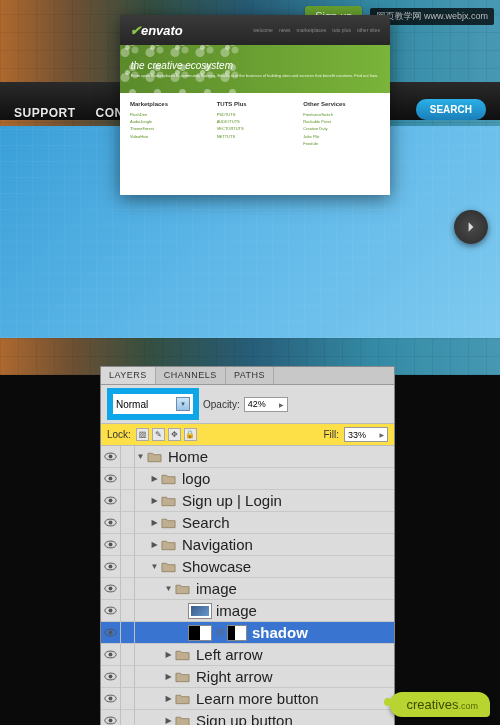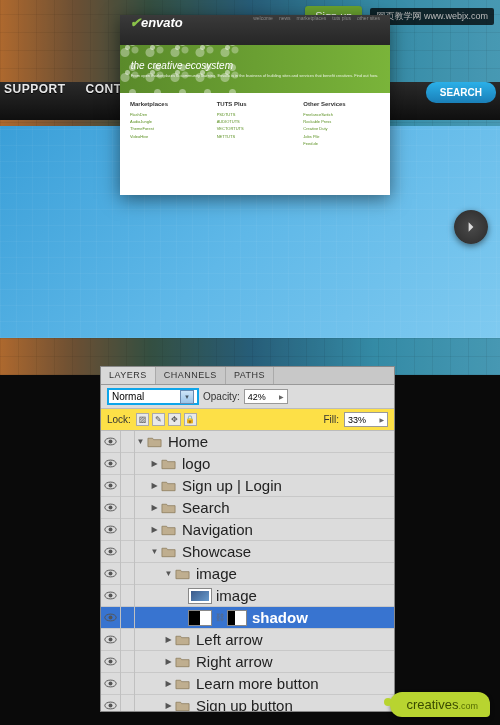--- a/index.html
+++ b/index.html
@@ -3,27 +3,27 @@
 <meta charset="utf-8">
 <style>
 *{box-sizing:border-box;margin:0;padding:0}
 body{width:500px;height:725px;background:#0a0a0a;font-family:Verdana,sans-serif;font-size:10px;overflow:hidden;position:relative}
 .browser-area{height:375px;background:linear-gradient(180deg,#1a1612 0%,#151310 100%);position:relative;overflow:hidden}
 .pixel-bg{position:absolute;inset:0;background:linear-gradient(90deg,#c97834 0%,#7a5a3a 15%,#3a5a4a 30%,#2a6a8a 50%,#3aa0c0 75%,#50b0d0 100%);opacity:.85}
 .pixel-bg::before{content:"";position:absolute;inset:0;background-image:repeating-linear-gradient(0deg,rgba(0,0,0,.1) 0 1px,transparent 1px 18px),repeating-linear-gradient(90deg,rgba(0,0,0,.1) 0 1px,transparent 1px 18px);opacity:.6}
 .top-right{position:absolute;top:6px;right:6px;display:flex;gap:8px;align-items:center;z-index:5}
 .signup-btn{background:#6aa330;color:#fff;padding:4px 10px;border-radius:3px;font-size:11px;box-shadow:0 1px 2px rgba(0,0,0,.4)}
 .cn-badge{background:rgba(0,0,0,.75);color:#bbb;font-size:9px;padding:2px 6px;border-radius:2px}
-.nav-bar{position:absolute;top:82px;left:0;right:0;height:38px;background:linear-gradient(180deg,#2a2a2a,#0f0f0f);display:flex;align-items:flex-start;padding:0 4px;z-index:5}
+.nav-bar{position:absolute;top:82px;left:0;right:0;height:38px;background:linear-gradient(180deg,#2a2a2a,#0f0f0f);display:flex;align-items:flex-end;padding:0 14px;z-index:5}
 .nav-item{color:#e8e8e8;font-family:Arial;font-size:12px;font-weight:bold;letter-spacing:.5px;margin-right:20px;text-shadow:0 1px 0 #000}
 .search-btn{margin-left:auto;background:linear-gradient(180deg,#2bb0e8,#1a7fb8);color:#fff;padding:5px 14px;border-radius:10px;font-size:10px;font-weight:bold}
 .showcase{position:absolute;top:126px;left:0;right:0;height:212px;background:linear-gradient(135deg,#3a9fd8 0%,#5fb8e8 50%,#7fcaf0 100%);z-index:4}
 .showcase::before{content:"";position:absolute;inset:0;background-image:repeating-linear-gradient(0deg,rgba(255,255,255,.04) 0 1px,transparent 1px 16px),repeating-linear-gradient(90deg,rgba(255,255,255,.04) 0 1px,transparent 1px 16px)}
 .preview{position:absolute;top:15px;left:120px;width:270px;height:180px;background:#fff;box-shadow:0 4px 18px rgba(0,0,0,.5);z-index:6}
-.pv-head{height:30px;background:linear-gradient(180deg,#3a3a3a,#262626);display:flex;padding:0 10px;gap:14px}
+.pv-head{height:30px;background:linear-gradient(180deg,#3a3a3a,#262626);display:flex;align-items:center;padding:0 10px;gap:14px}
 .pv-logo{color:#fff;font-size:13px;font-style:italic;font-weight:bold}
 .pv-logo .leaf{color:#8bc34a}
 .pv-nav{display:flex;gap:6px;margin-left:auto}
 .pv-nav span{color:#888;font-size:5px}
 .pv-hero{height:48px;background:linear-gradient(90deg,#5a8a2a,#7ab43a);position:relative;overflow:hidden;display:flex;align-items:center;justify-content:flex-end;padding-right:12px}
 .pv-hero::before{content:"";position:absolute;left:0;top:-10px;width:120px;height:70px;background:radial-gradient(circle at 30% 50%,rgba(255,255,255,.5) 2px,transparent 3px),radial-gradient(circle at 50% 30%,rgba(255,255,255,.4) 3px,transparent 4px),radial-gradient(circle at 20% 70%,rgba(255,255,255,.35) 4px,transparent 5px),radial-gradient(circle at 60% 60%,rgba(255,255,255,.3) 3px,transparent 4px);background-size:25px 25px}
 .pv-hero-text{color:#fff;font-size:10px;font-style:italic;text-align:left}
 .pv-hero-text small{display:block;font-size:4px;font-style:normal;opacity:.85;line-height:1.3;margin-top:2px}
 .pv-body{padding:8px 10px;display:flex;gap:10px}
 .pv-col{flex:1}
@@ -34,21 +34,21 @@
 .arrow-btn svg{width:12px;height:12px;fill:#ddd}
 .forum-badge{position:absolute;top:336px;right:6px;z-index:8;text-align:right}
 .forum-badge div{background:rgba(0,0,0,.85);color:#ccc;font-size:12px;padding:2px 6px;font-family:"Microsoft YaHei"}
 .forum-badge div:last-child{font-size:13px;letter-spacing:1px}
 .forum-badge .xx{color:#e03030}
 .layers-panel{position:absolute;top:366px;left:100px;width:295px;background:#d8d8d8;border:1px solid #888;font-family:Tahoma,sans-serif;font-size:10px;z-index:10}
 .lp-tabs{display:flex;background:#c8c8c8;border-bottom:1px solid #999;height:18px}
 .lp-tab{padding:3px 8px;font-size:9px;letter-spacing:.5px;color:#333;border-right:1px solid #aaa}
 .lp-tab.active{background:#d8d8d8}
 .lp-opts{display:flex;align-items:center;padding:3px 6px;gap:4px;border-bottom:1px solid #bbb;background:#dcdcdc}
-.lp-select{flex:0 0 92px;height:17px;border:2px solid #0ea5e9;background:#fff;font-size:10px;padding:0 3px;display:flex;align-items:center;justify-content:space-between}
+.lp-select{flex:0 0 92px;height:32px;border:6px solid #0ea5e9;background:#fff;font-size:10px;padding:0 3px;display:flex;align-items:center;justify-content:space-between}
 .lp-select .dd{width:14px;height:14px;background:linear-gradient(180deg,#cde4f8,#9bc4e8);border:1px solid #6a8ab0;display:flex;align-items:center;justify-content:center;font-size:7px;color:#456}
 .lp-lbl{font-size:10px;color:#333}
 .lp-pct{width:44px;height:15px;border:1px solid #999;background:#fff;font-size:9px;padding:0 3px;display:flex;align-items:center;justify-content:space-between}
 .lp-pct .ar{font-size:6px;color:#666}
 .lp-lock{display:flex;align-items:center;padding:3px 6px;gap:5px;border-bottom:1px solid #bbb;background:#fde047}
 .lp-lock .icons{display:flex;gap:3px}
 .lp-lock .ic{width:13px;height:13px;border:1px solid #aaa;background:#e8e8e8;font-size:8px;display:flex;align-items:center;justify-content:center;color:#555}
 .layer-tree{max-height:280px;overflow:hidden}
 .layer-row{display:flex;align-items:center;height:22px;border-bottom:1px solid #c8c8c8;background:#dcdcdc}
 .layer-row.selected{background:#3874d0;color:#fff}

